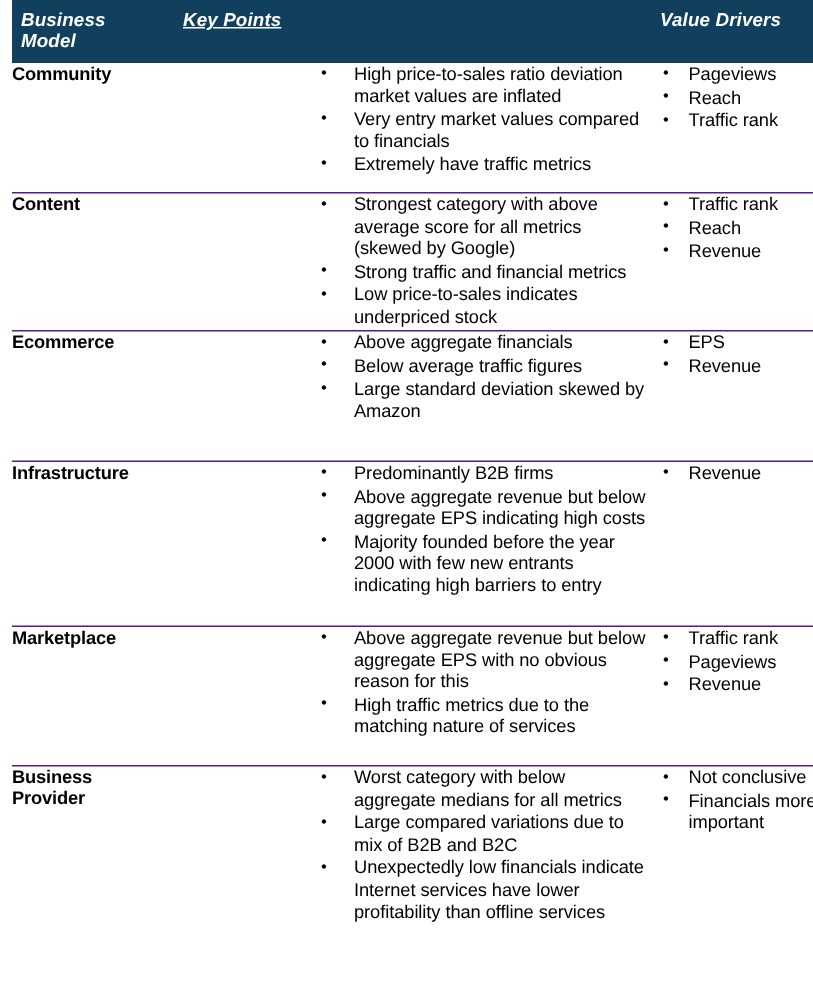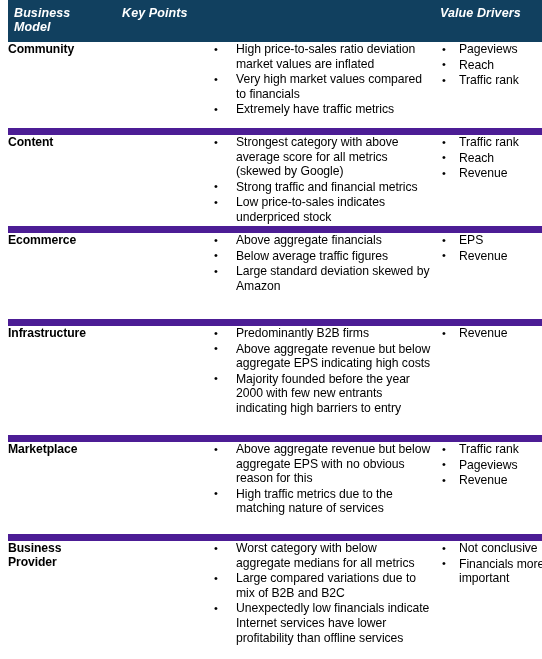--- a/index.html
+++ b/index.html
@@ -39,26 +39,26 @@
     font-style: italic;
     font-weight: bold;
     font-size: 12.5px;
     text-align: left;
     vertical-align: top;
     padding: 6px 0 8px 0;
     line-height: 14px;
     letter-spacing: 0.1px;
   }
   th.col-model   { width: 98px;  padding-left: 6px; }
-  th.col-points  { width: 310px; padding-left: 10px; }
+  th.col-points  { width: 310px; padding-left: 10px; text-decoration: underline; }
   th.col-drivers { width: 119px; padding-left: 8px; }
 
   
   tbody tr.data-row > td {
-    border-top: 7px solid #4c1d95;
+    border-top: 1px solid #4c1d95;
     vertical-align: top;
     padding: 0;
   }
   tbody tr.data-row:first-child > td {
     border-top: none;
   }
 
   td.cell-model {
     width: 98px;
     font-weight: bold;
@@ -126,21 +126,21 @@
         <th class="col-points">Key Points</th>
         <th class="col-drivers">Value Drivers</th>
       </tr>
     </thead>
     <tbody id="table-body">
         <tr class="data-row">
           <td class="cell-model"><span>Community</span><span class="row-pad" style="height: 72px;"></span></td>
           <td class="cell-points">
             <ul class="bullets points">
               <li>High price-to-sales ratio deviation market values are inflated</li>
-              <li>Very high market values compared to financials</li>
+              <li>Very entry market values compared to financials</li>
               <li>Extremely have traffic metrics</li>
             </ul>
           </td>
           <td class="cell-drivers">
             <ul class="bullets drivers">
               <li>Pageviews</li>
               <li>Reach</li>
               <li>Traffic rank</li>
             </ul>
           </td>

